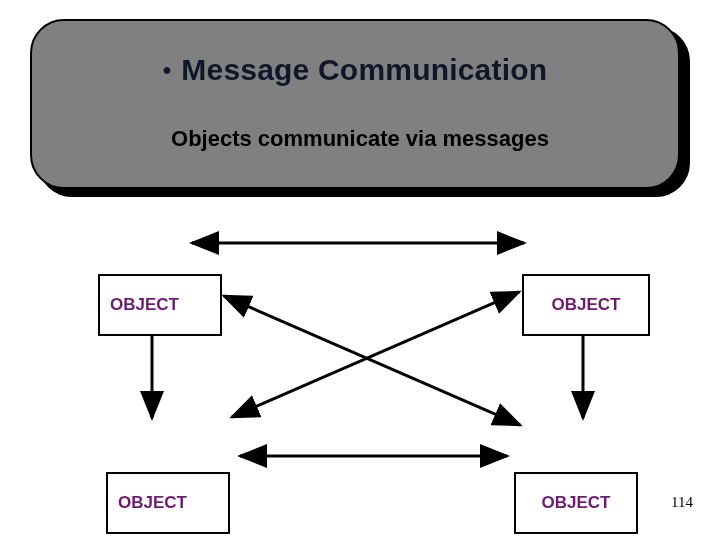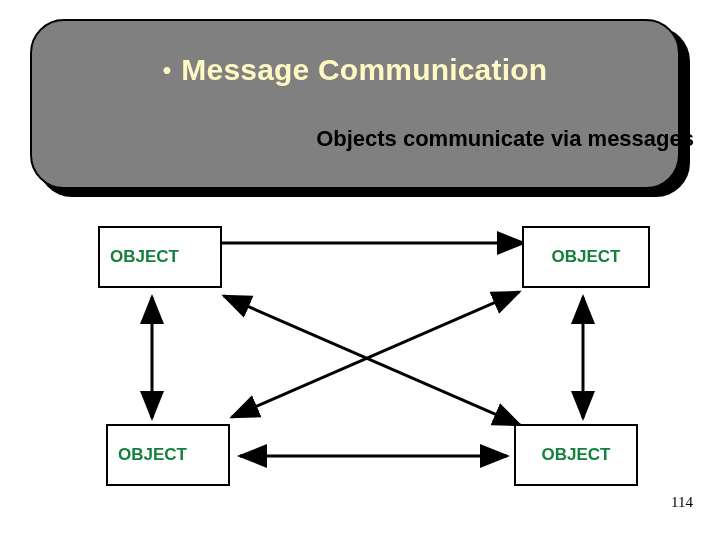--- a/index.html
+++ b/index.html
@@ -37,34 +37,34 @@
     box-sizing: border-box;
   }
   #title-bullet-line {
     position: absolute;
     left: 0;
     top: 32px;
     width: 100%;
     text-align: center;
     font-size: 30px;
     font-weight: bold;
-    color: #fef9c3;
+    color: #0f172a;
     letter-spacing: 0.2px;
   }
   #title-bullet-line .bullet {
     font-size: 24px;
     vertical-align: 2px;
     margin-right: 10px;
   }
   #title-subtitle {
     position: absolute;
-    left: 16px;
+    left: 5px;
     top: 105px;
     width: 100%;
-    text-align: right;
+    text-align: center;
     font-size: 22px;
     font-weight: bold;
     color: #000000;
   }
 
   
   #diagram {
     position: absolute;
     left: 0;
     top: 0;
@@ -73,22 +73,23 @@
   }
   .obj-box {
     position: absolute;
     box-sizing: border-box;
     background: #ffffff;
     border: 2px solid #000000;
     display: flex;
     align-items: center;
     font-size: 17px;
     font-weight: bold;
-    color: #15803d;
+    color: #701a75;
     padding-left: 10px;
+    margin-top: 48px;
   }
   #obj-top-left   { left: 98px;  top: 226px; width: 124px; height: 62px; }
   #obj-top-right  { left: 522px; top: 226px; width: 128px; height: 62px; justify-content: center; padding-left: 0; }
   #obj-bottom-left{ left: 106px; top: 424px; width: 124px; height: 62px; }
   #obj-bottom-right{left: 514px; top: 424px; width: 124px; height: 62px; justify-content: center; padding-left: 0; }
 
   #page-number {
     position: absolute;
     right: 27px;
     top: 494px;

